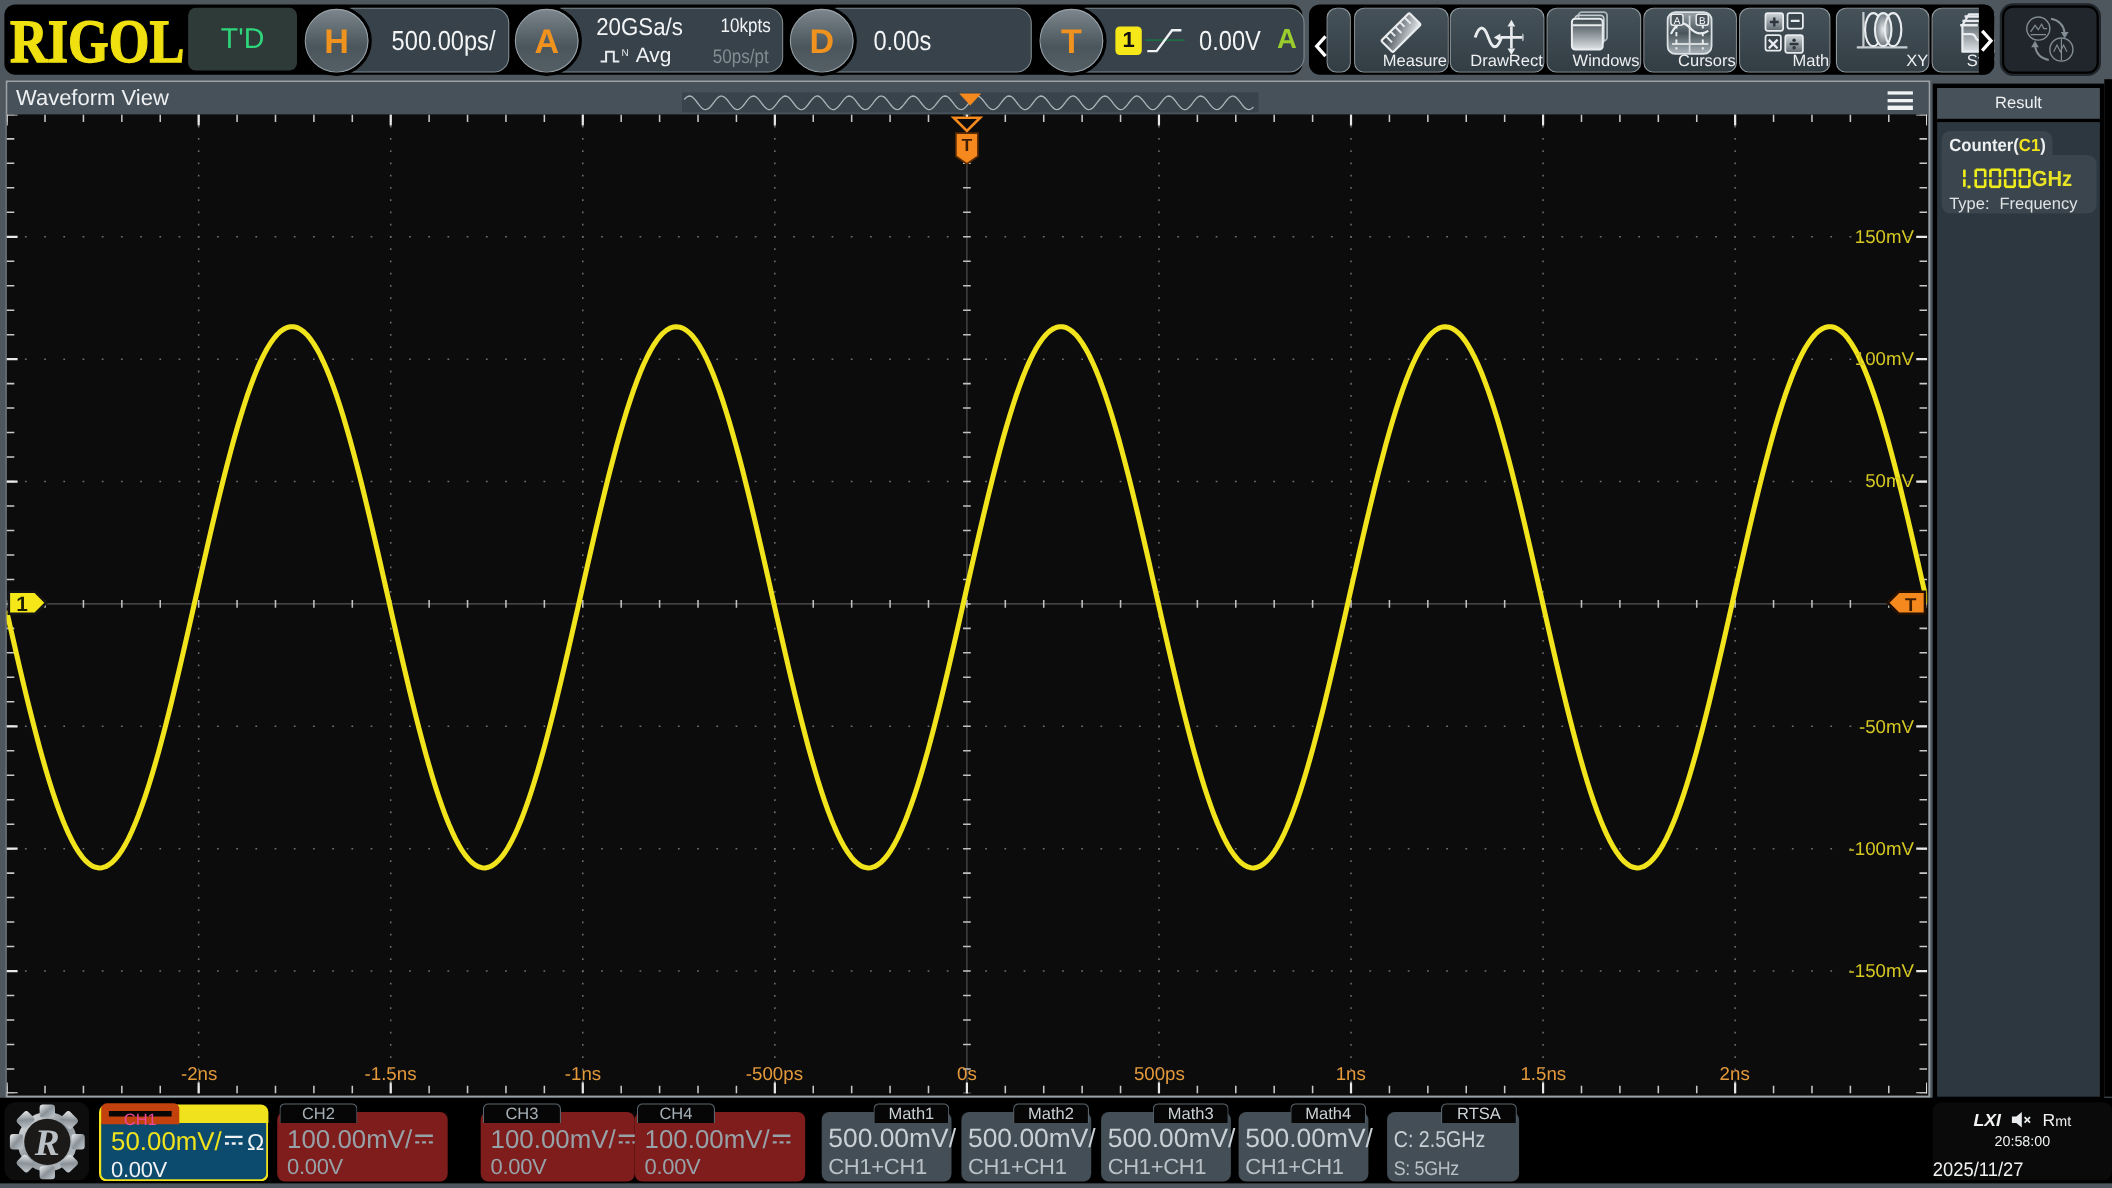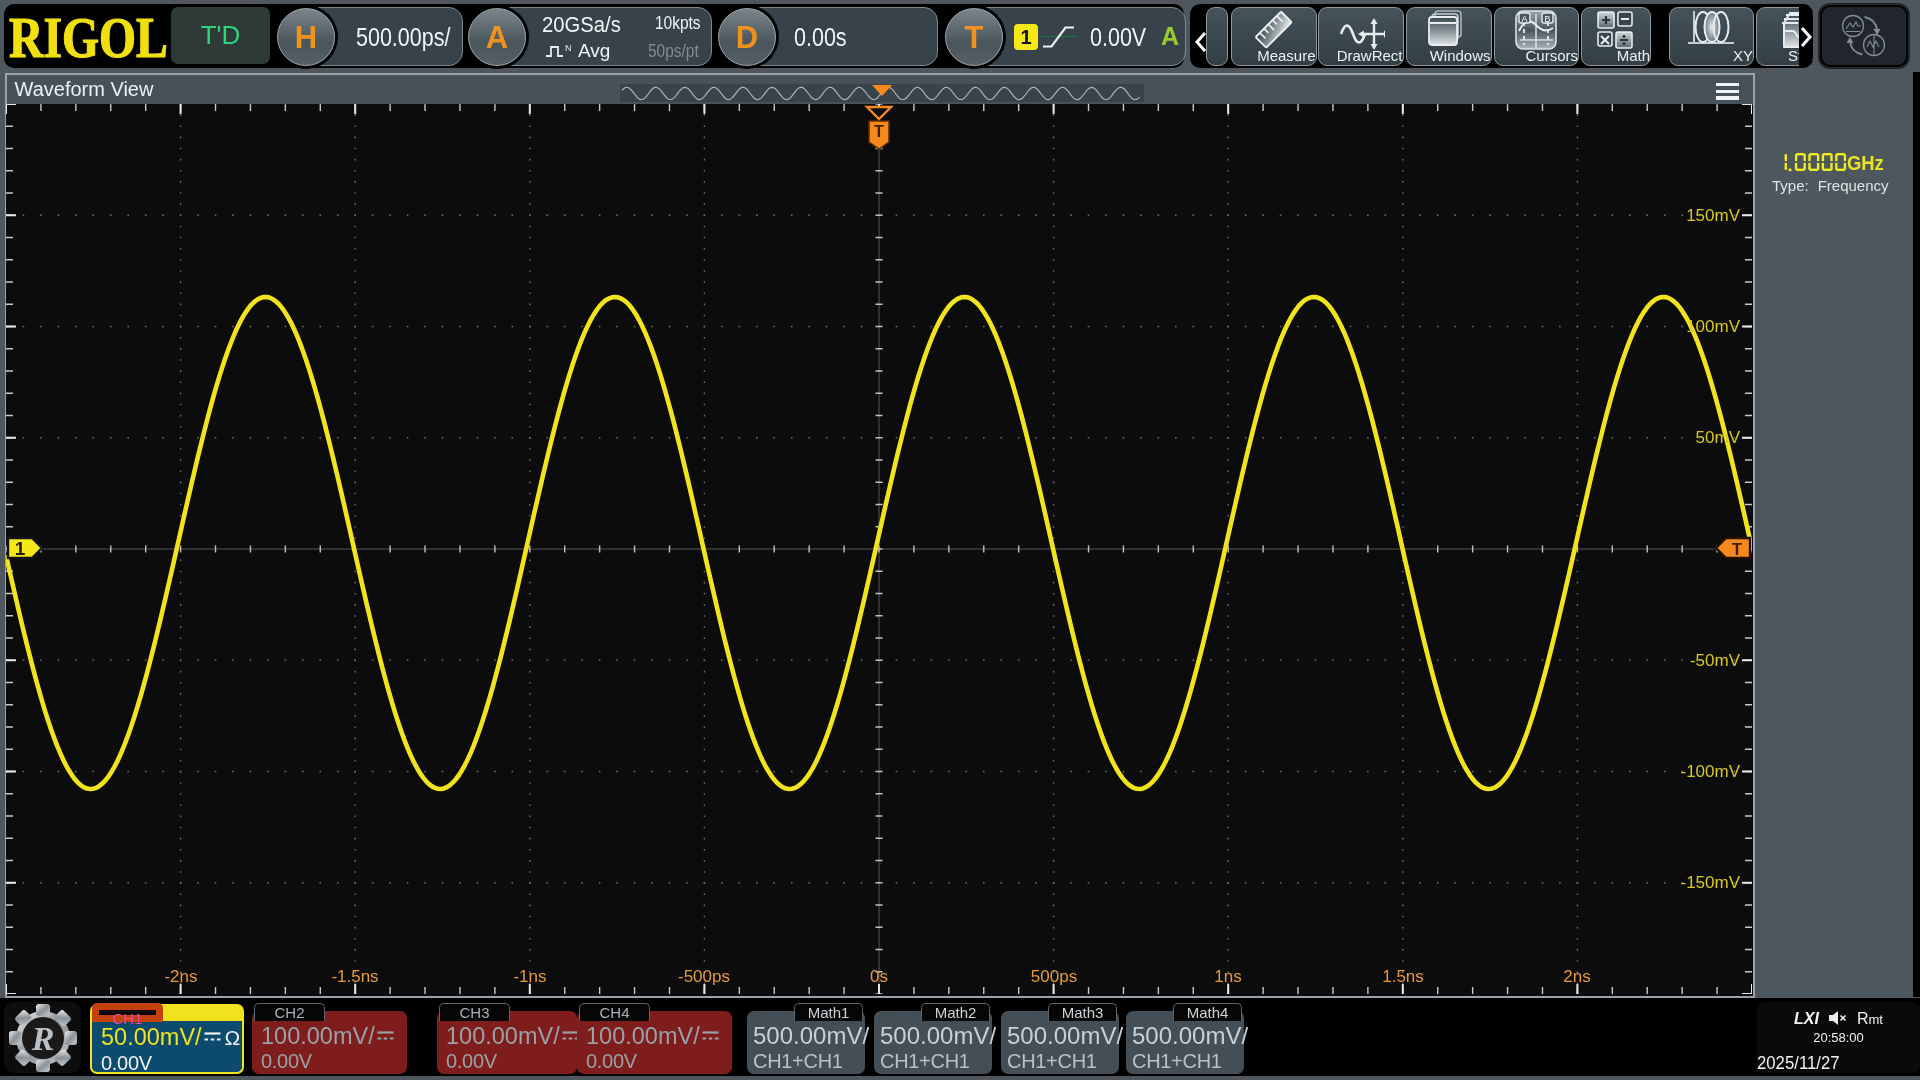--- a/index.html
+++ b/index.html
@@ -159,21 +159,21 @@
 <path d="M10 6 v30 M34 6 v30" stroke="#e8ecee" stroke-width="1.8" stroke-dasharray="4 3"></path>
 <path d="M5 22 q8 -16 17 -6 q8 9 17 3" fill="none" stroke="#e8ecee" stroke-width="2"></path>
 <rect x="5" y="4" width="11" height="10" rx="2" fill="#49545b" stroke="#e8ecee" stroke-width="1.4"></rect>
 <text x="10.5" y="12.5" text-anchor="middle" font-size="9" fill="#fff" font-family="Liberation Sans">A</text>
 <rect x="28" y="4" width="11" height="10" rx="2" fill="#49545b" stroke="#e8ecee" stroke-width="1.4"></rect>
 <text x="33.5" y="12.5" text-anchor="middle" font-size="9" fill="#fff" font-family="Liberation Sans">B</text>
           </svg>
         </div>
         <div class="tlab">Cursors</div>
       </div>
-<div class="tbtn" style="left:391px;width:70px">
+<div class="tbtn" style="left:391px;width:83px">
         <div class="ticon">
           <svg width="42" height="40" viewBox="0 0 42 40">
             <defs>
               <linearGradient id="qg" x1="0" y1="0" x2="0" y2="1">
                 <stop offset="0" stop-color="#cfd6d9"></stop>
                 <stop offset="1" stop-color="#5c676e"></stop>
               </linearGradient>
             </defs>
 <g stroke="#e8ecee" stroke-width="1.6">
 <rect x="3" y="2" width="16" height="16" rx="2" fill="url(#qg)"></rect>
@@ -308,20 +308,28 @@
 <polygon points="2,434 26,434 36,444 26,454 2,454" fill="#f5e718" stroke="#141414" stroke-width="2.4"></polygon>
 <text x="14" y="451" text-anchor="middle" font-size="19" font-weight="bold" fill="#1e1e00">1</text>
 <polygon points="1744,434 1720,434 1710,444 1720,454 1744,454" fill="#f5891e" stroke="#241000" stroke-width="2.4"></polygon>
 <text x="1731" y="451" text-anchor="middle" font-size="17" font-weight="bold" fill="#401e00">T</text>
 <polygon points="861,3 885,3 873,15" fill="#0c0c0c" stroke="#f5891e" stroke-width="2.4"></polygon>
 <polygon points="863,17 883,17 883,38 873,45 863,38" fill="#f5891e" stroke="#5a2a00" stroke-width="1.5"></polygon>
 <text x="873" y="33" text-anchor="middle" font-size="16" font-weight="bold" fill="#401e00">T</text>
 
 </svg>
 
+  <div id="result">
+    <div id="rhead">Result</div>
+    <div id="rbody">
+      <div id="rcard1"></div>
+        <div id="rcard2"></div>
+      <div id="ctrlab">Counter(<span style="color:#f0e21c">C1</span>)</div>
+    </div>
+  </div>
   <svg width="72" height="19" style="position:absolute;left:1776px;top:153px" fill="#efed1d">
       <rect x="8.6" y="1.2" width="2.4" height="6.9"></rect>
       <rect x="8.6" y="9.9" width="2.4" height="6.9"></rect>
       <rect x="12.6" y="15.6" width="2.8" height="2.6"></rect>
       <rect x="20.1" y="0.0" width="8.6" height="2.4"></rect>
       <rect x="27.5" y="1.2" width="2.4" height="6.9"></rect>
       <rect x="27.5" y="9.9" width="2.4" height="6.9"></rect>
       <rect x="20.1" y="15.6" width="8.6" height="2.4"></rect>
       <rect x="18.9" y="9.9" width="2.4" height="6.9"></rect>
       <rect x="18.9" y="1.2" width="2.4" height="6.9"></rect>
@@ -437,20 +445,27 @@
           <div class="l2">CH1+CH1</div>
         </div>
       </div>
 <div class="mathbox" style="left:1126px;width:118px">
 <div class="mtab">Math4</div>
         <div class="mbody">
           <div class="l1">500.00mV/</div>
           <div class="l2">CH1+CH1</div>
         </div>
       </div>
+<div class="mathbox" style="left:1261px;width:120px">
+<div class="mtab">RTSA</div>
+        <div class="mbody">
+          <div class="l1"><span class="cond" style="font-size:21px;transform:scaleX(0.85)">C:&nbsp;2.5GHz</span></div>
+          <div class="l2"><span class="cond" style="font-size:18px;transform:scaleX(0.9)">S:&nbsp;5GHz</span></div>
+        </div>
+      </div>
     <div id="clockbox">
       <div style="position:absolute;left:0;top:8px;width:100%;text-align:center">
         <span style="font-style:italic;font-weight:bold;font-size:16px">LXI</span>
         <span style="display:inline-block;vertical-align:-2px;margin-left:4px"><svg width="22" height="16" viewBox="0 0 22 16">
               <polygon points="2,5 6,5 11,1 11,15 6,11 2,11" fill="#e8ecee"></polygon>
               <path d="M13.5 5.5 l5 5 M18.5 5.5 l-5 5" stroke="#e8ecee" stroke-width="1.6"></path>
             </svg></span>
         <span style="font-size:16px;margin-left:3px">R<span style="font-size:13px">mt</span></span>
       </div>
       <div style="position:absolute;left:0;top:28px;width:100%;text-align:center;font-size:13px">20:58:00</div>

